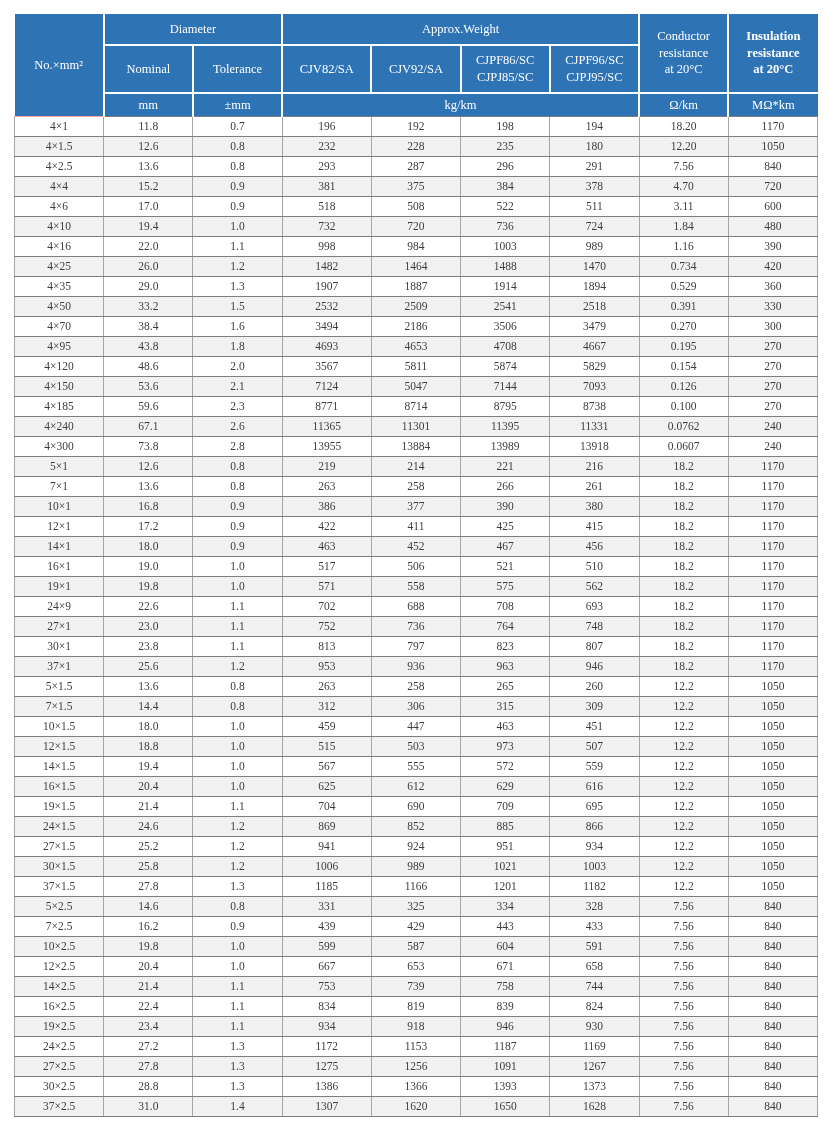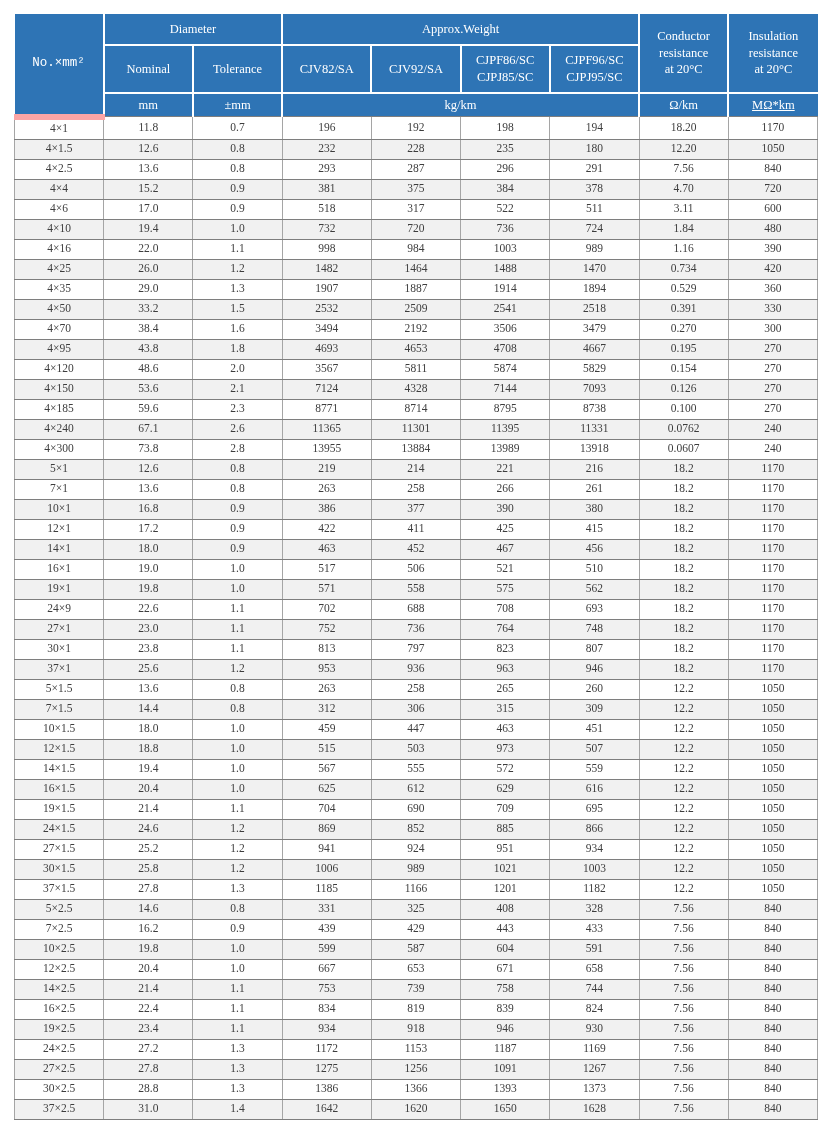--- a/index.html
+++ b/index.html
@@ -14,25 +14,25 @@
   }
   
   thead th {
     background: #2e74b5; color: #ffffff; font-weight: normal;
     font-size: 12.5px; text-align: center; vertical-align: middle;
     border: 2px solid #ffffff; padding: 0 2px; line-height: 1.35;
   }
   thead th.pre { white-space: pre-line; }
   tr.h1 th { border-top: none; height: 30px; }
   tr.h1 th:first-child { border-left: none; }
-  tr.h1 th:last-child { border-right: none; }
+  tr.h1 th:last-child { border-right: none; font-weight: bold; }
   tr.h2 th { height: 46px; }
   tr.h3 th { height: 22px; font-size: 12.5px; border-bottom: 1px solid #7e7e7e; }
-  tr.h3 th:last-child { border-right: none; text-decoration: underline; }
-  th.span-all { border-left: none; border-bottom: 6px solid #fca5a5; font-family: Liberation Mono, monospace; }
+  tr.h3 th:last-child { border-right: none; }
+  th.span-all { border-left: none; border-bottom: 1px solid #fca5a5; }
   
   tbody td {
     height: 19px; padding: 0 2px; text-align: center; vertical-align: middle;
     font-size: 11.5px; color: #3d3d3d; background: #ffffff;
     border-top: 1px solid #7e7e7e; border-bottom: 1px solid #7e7e7e;
     border-left: 1px solid #a5a5a5; border-right: 1px solid #a5a5a5;
     line-height: 1;
   }
   tbody tr.alt td { background: #f1f1f1; }
 </style>
@@ -125,21 +125,21 @@
           <td>384</td>
           <td>378</td>
           <td>4.70</td>
           <td>720</td>
         </tr>
         <tr>
           <td>4×6</td>
           <td>17.0</td>
           <td>0.9</td>
           <td>518</td>
-          <td>317</td>
+          <td>508</td>
           <td>522</td>
           <td>511</td>
           <td>3.11</td>
           <td>600</td>
         </tr>
         <tr class="alt">
           <td>4×10</td>
           <td>19.4</td>
           <td>1.0</td>
           <td>732</td>
@@ -191,21 +191,21 @@
           <td>2541</td>
           <td>2518</td>
           <td>0.391</td>
           <td>330</td>
         </tr>
         <tr>
           <td>4×70</td>
           <td>38.4</td>
           <td>1.6</td>
           <td>3494</td>
-          <td>2192</td>
+          <td>2186</td>
           <td>3506</td>
           <td>3479</td>
           <td>0.270</td>
           <td>300</td>
         </tr>
         <tr class="alt">
           <td>4×95</td>
           <td>43.8</td>
           <td>1.8</td>
           <td>4693</td>
@@ -224,21 +224,21 @@
           <td>5874</td>
           <td>5829</td>
           <td>0.154</td>
           <td>270</td>
         </tr>
         <tr class="alt">
           <td>4×150</td>
           <td>53.6</td>
           <td>2.1</td>
           <td>7124</td>
-          <td>4328</td>
+          <td>5047</td>
           <td>7144</td>
           <td>7093</td>
           <td>0.126</td>
           <td>270</td>
         </tr>
         <tr>
           <td>4×185</td>
           <td>59.6</td>
           <td>2.3</td>
           <td>8771</td>
@@ -511,21 +511,21 @@
           <td>1182</td>
           <td>12.2</td>
           <td>1050</td>
         </tr>
         <tr class="alt">
           <td>5×2.5</td>
           <td>14.6</td>
           <td>0.8</td>
           <td>331</td>
           <td>325</td>
-          <td>408</td>
+          <td>334</td>
           <td>328</td>
           <td>7.56</td>
           <td>840</td>
         </tr>
         <tr>
           <td>7×2.5</td>
           <td>16.2</td>
           <td>0.9</td>
           <td>439</td>
           <td>429</td>
@@ -619,21 +619,21 @@
           <td>1366</td>
           <td>1393</td>
           <td>1373</td>
           <td>7.56</td>
           <td>840</td>
         </tr>
         <tr class="alt">
           <td>37×2.5</td>
           <td>31.0</td>
           <td>1.4</td>
-          <td>1642</td>
+          <td>1307</td>
           <td>1620</td>
           <td>1650</td>
           <td>1628</td>
           <td>7.56</td>
           <td>840</td>
         </tr>
       </tbody>
   </table>
 </div>
 

